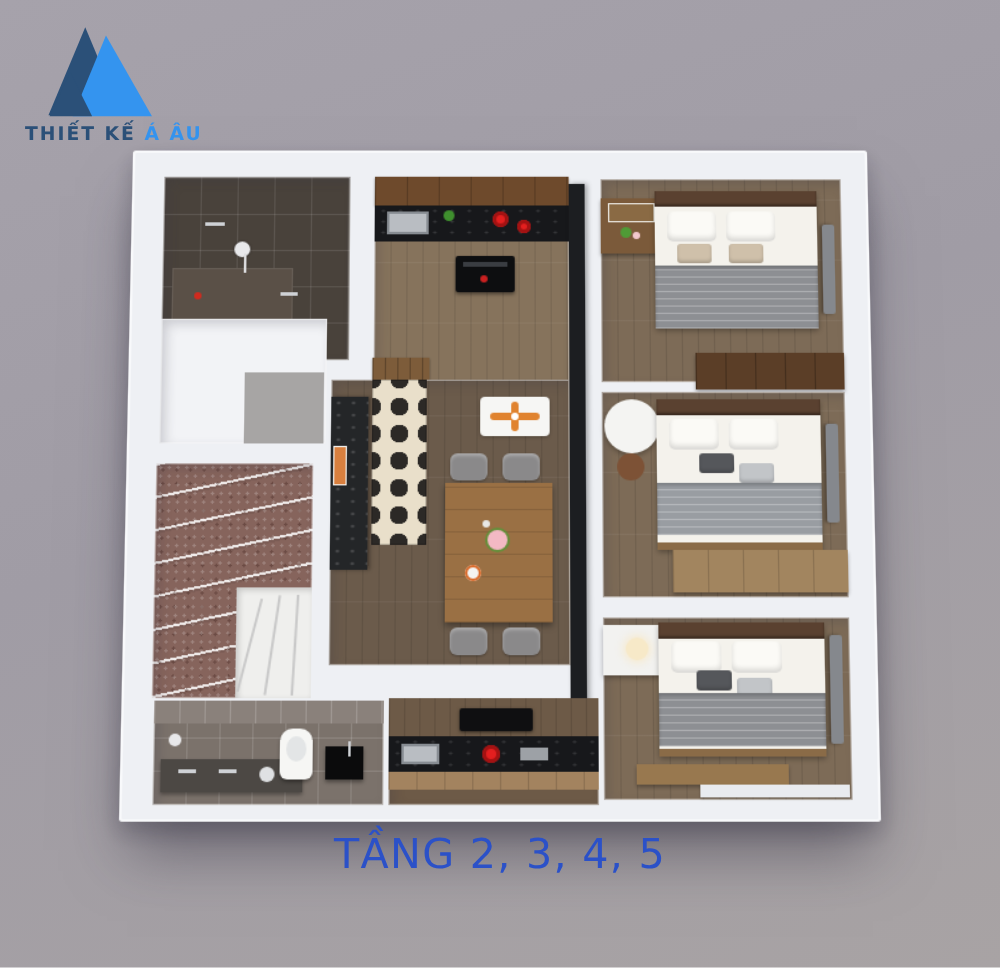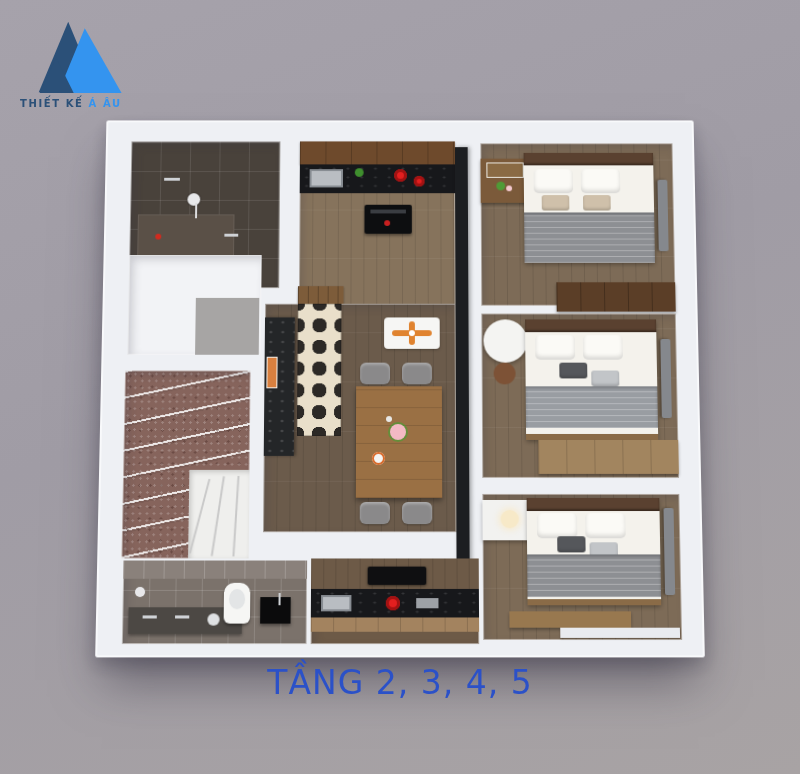--- a/index.html
+++ b/index.html
@@ -8,21 +8,21 @@
     background:linear-gradient(160deg,#a6a2ab 0%,#a09ca5 45%,#a8a3a4 100%);
     font-family:"DejaVu Sans","Liberation Sans",sans-serif;
   }
   
   .logo-box{position:absolute;left:16px;top:10px;width:150px;height:104px;}
   .logo-mark{position:absolute;left:20px;top:6px;width:92px;height:82px;}
   .tri{position:absolute;inset:0;}
   .tri.navy-back{background:#2b5078;clip-path:polygon(35% 7%,67% 93%,3% 93%);}
   .tri.blue-main{background:#3494ef;clip-path:polygon(53% 15%,93% 94%,24% 94%);}
   .tri.navy-front{background:#2b5078;clip-path:polygon(22% 51%,41% 94%,4% 94%);}
-  .logo-text{position:absolute;left:4px;top:88px;width:150px;font-size:10px;font-weight:bold;letter-spacing:1.6px;white-space:nowrap;}
+  .logo-text{position:absolute;left:4px;top:88px;width:150px;font-size:15px;font-weight:bold;letter-spacing:1.6px;white-space:nowrap;}
   .logo-text .t-navy{color:#2b5078;}
   .logo-text .t-blue{color:#3494ef;}
   
   .plan{
     position:absolute;left:100px;top:112px;width:600px;height:543px;
     background:#eef0f4;border-radius:3px;
     transform:perspective(1500px) rotateX(6deg);transform-origin:50% 58%;
     box-shadow:0 30px 45px -8px rgba(45,42,58,.5),0 8px 16px rgba(45,42,58,.25),
                inset 0 0 0 2px #f8f9fb;
   }

